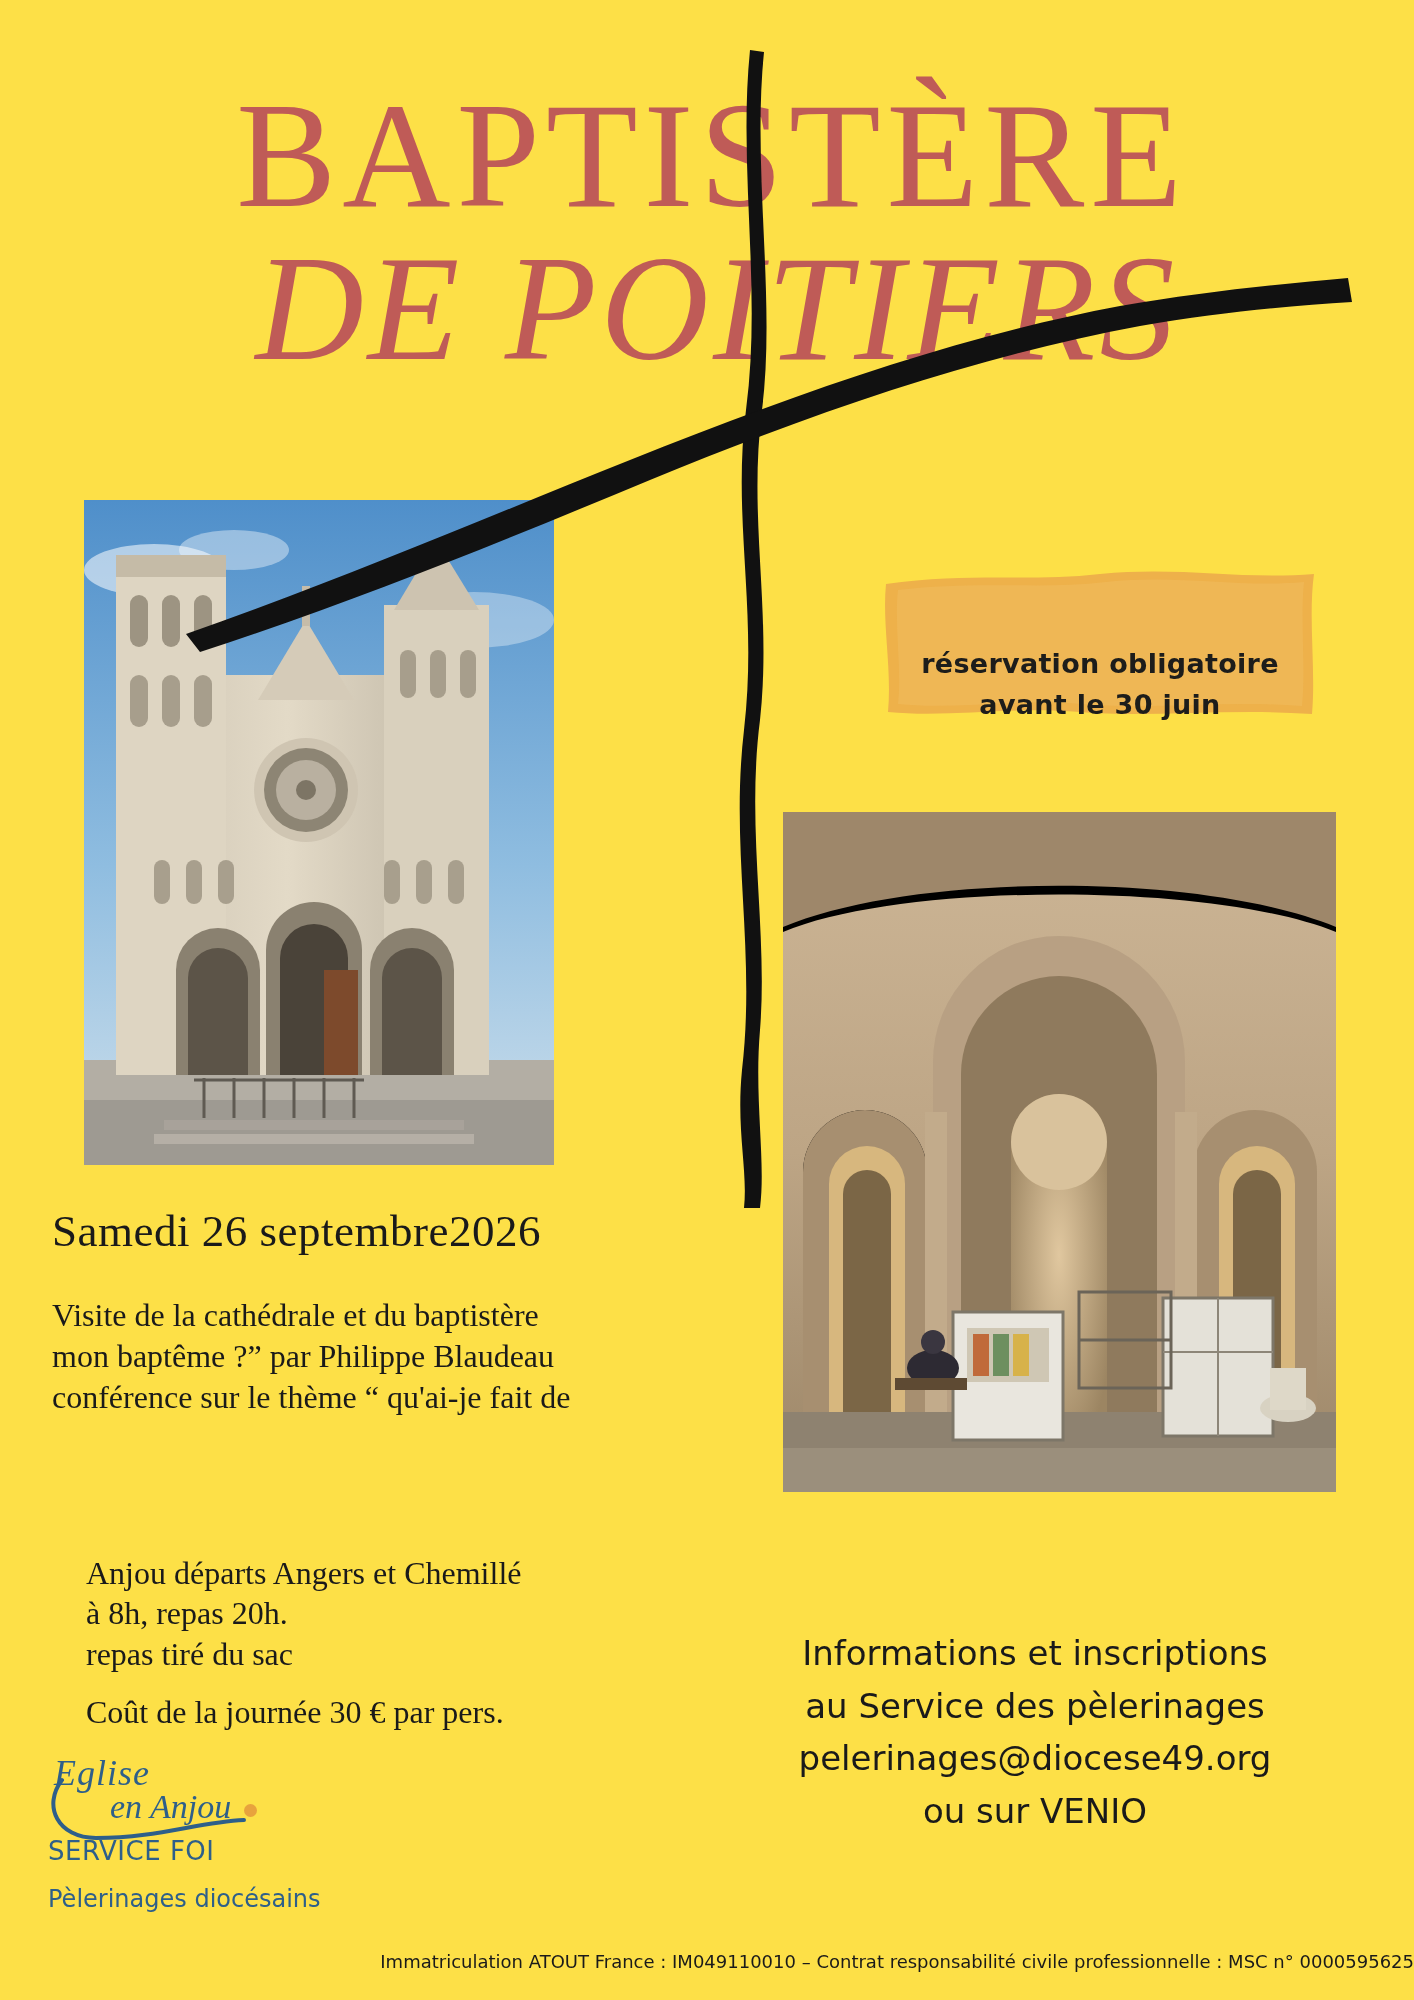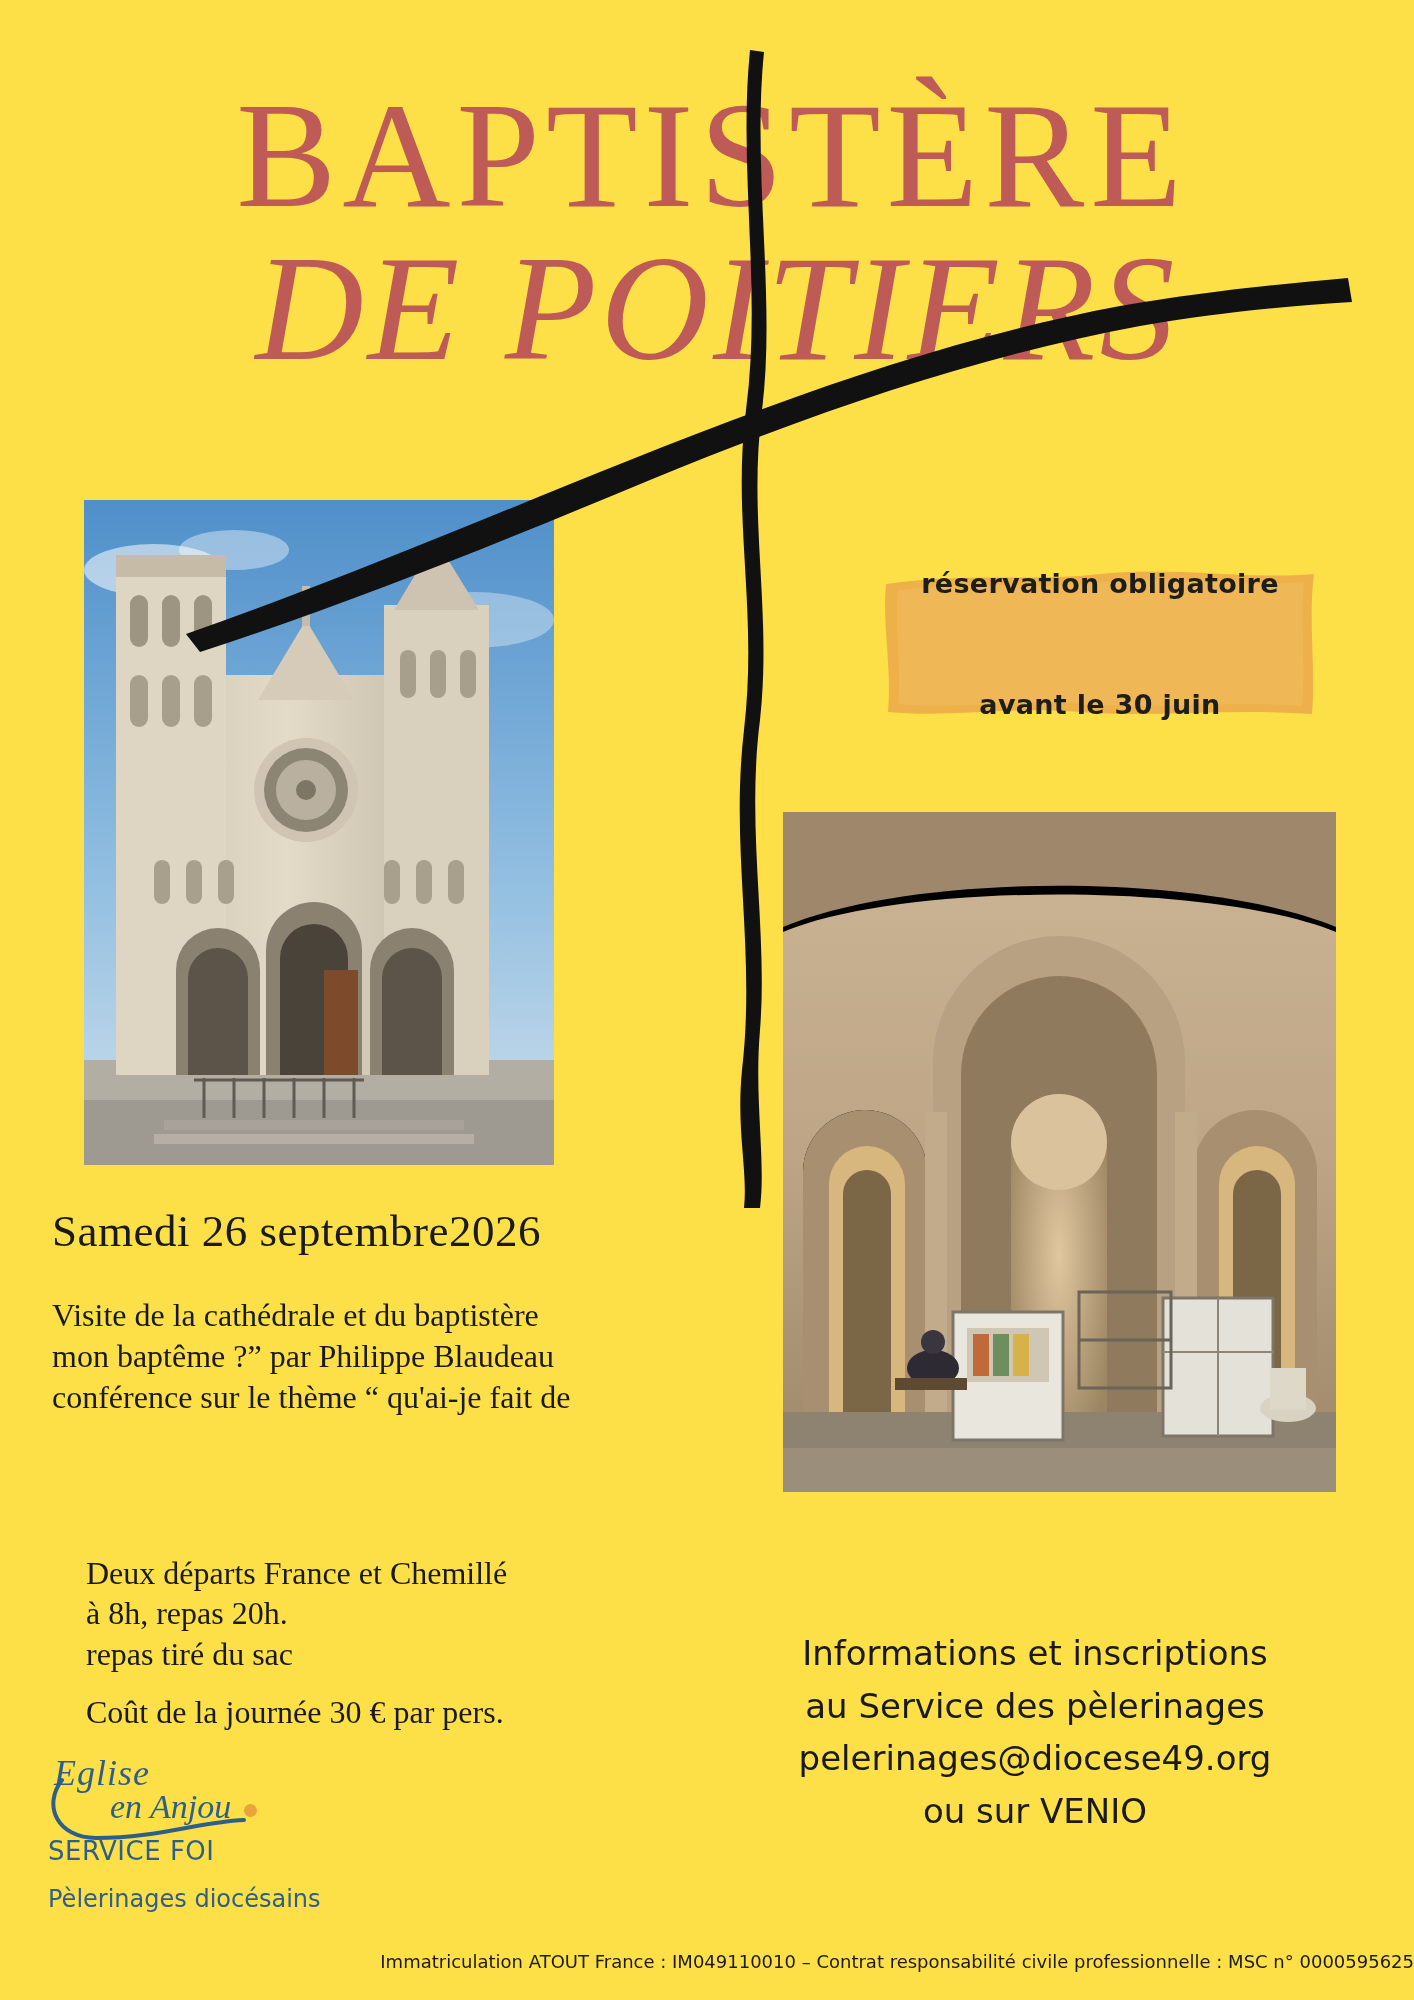--- a/index.html
+++ b/index.html
@@ -111,21 +111,21 @@
   .banner-bg {
     position: absolute;
     inset: 0;
   }
   .banner-text {
     position: absolute;
     inset: 0;
     display: flex;
     flex-direction: column;
     align-items: center;
-    justify-content: space-between;
+    justify-content: flex-end;
     gap: 10px;
     font-family: "DejaVu Sans", sans-serif;
     font-weight: bold;
     font-size: 27px;
     color: #1d1d1b;
     letter-spacing: 0.3px;
   }
 
   
   .date-line {
@@ -441,21 +441,21 @@
 
   <div class="date-line">Samedi 26 septembre2026</div>
 
   <div class="desc-block">
     <div>Visite de la cathédrale et du baptistère</div>
     <div>mon baptême ?” par Philippe Blaudeau</div>
     <div>conférence sur le thème “ qu'ai-je fait de</div>
   </div>
 
   <div class="depart-block">
-    <div>Deux départs France et Chemillé</div>
+    <div>Anjou départs Angers et Chemillé</div>
     <div>à 8h, repas 20h.</div>
     <div>repas tiré du sac</div>
   </div>
 
   <div class="cost-line">Coût de la journée 30 € par pers.</div>
 
   <div class="info-block">
     <div>Informations et inscriptions</div>
     <div>au Service des pèlerinages</div>
     <div>pelerinages@diocese49.org</div>

